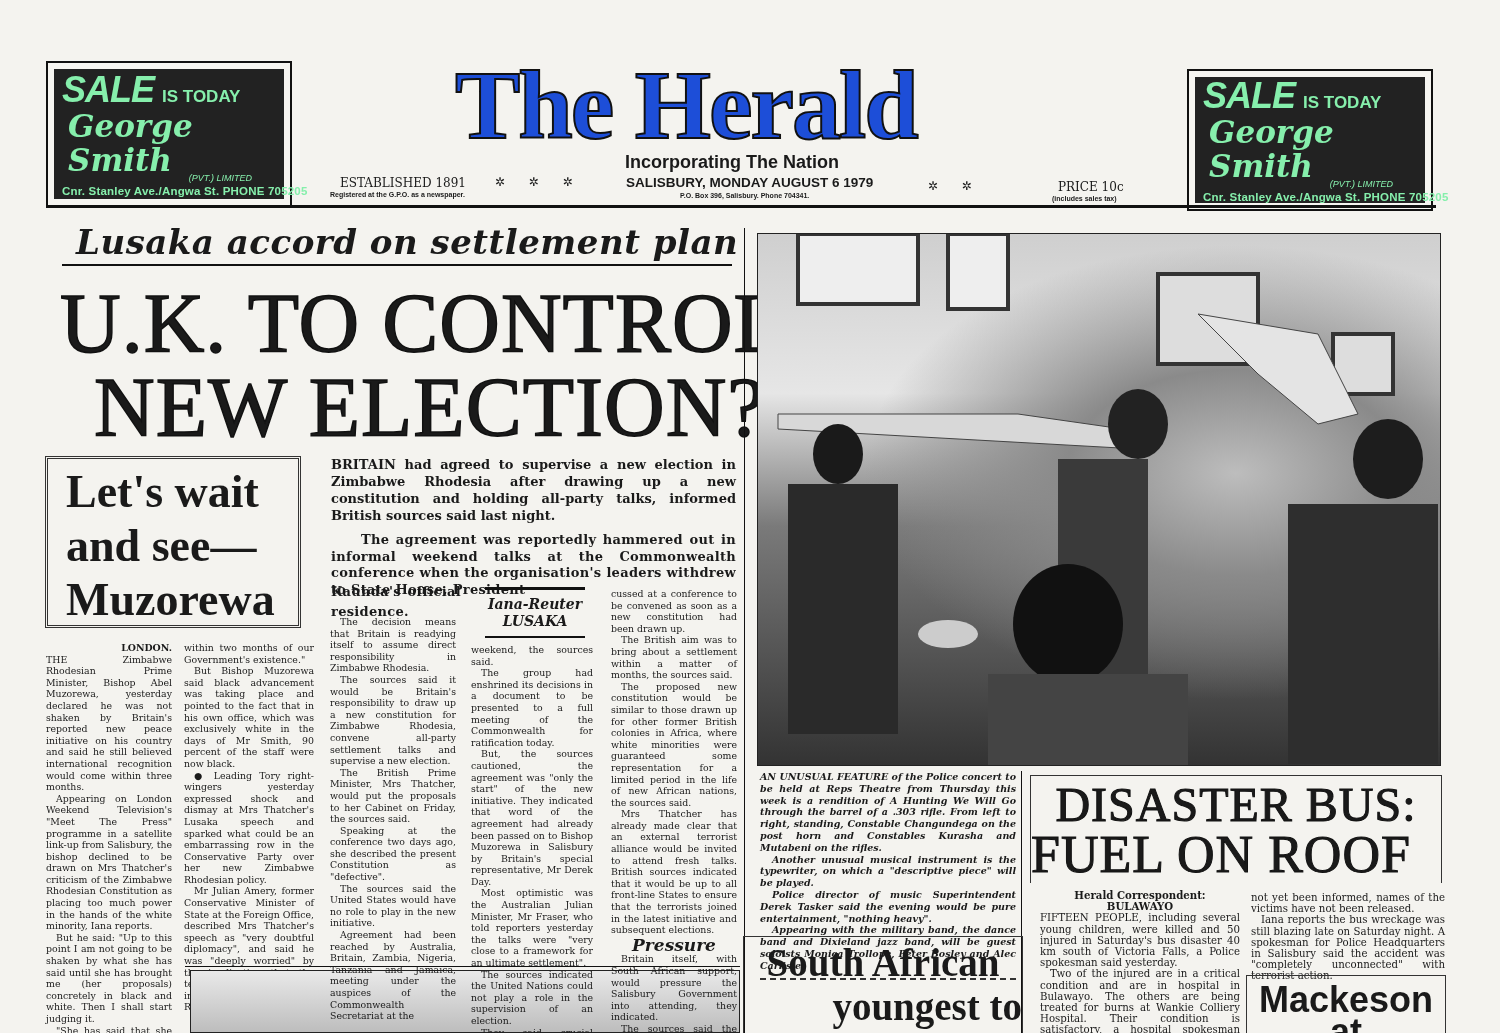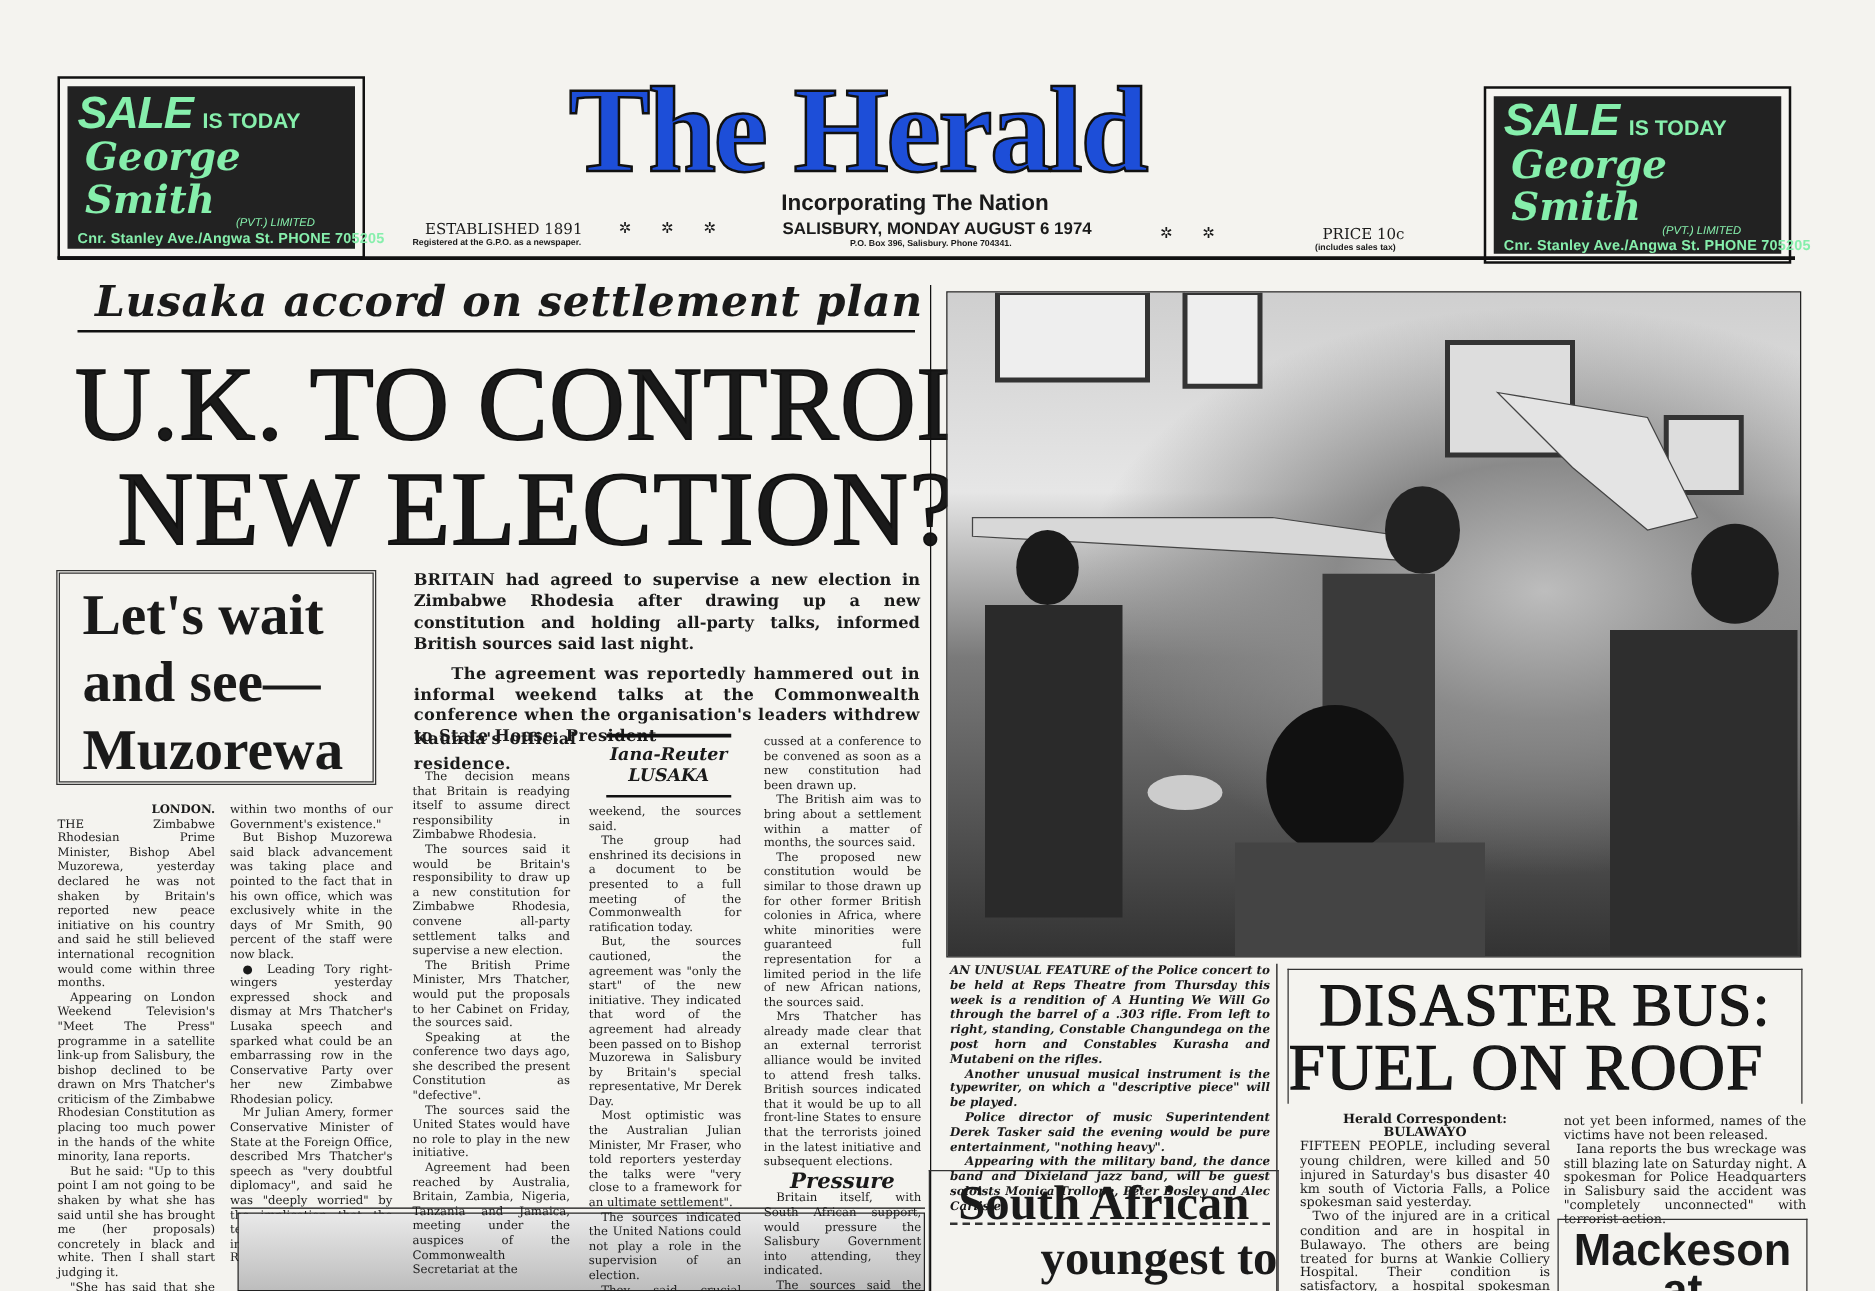--- a/index.html
+++ b/index.html
@@ -90,21 +90,21 @@
     <div class="ad-ltd">(PVT.) LIMITED</div>
     <div class="ad-addr">Cnr. Stanley Ave./Angwa St. PHONE 705205</div>
   </div>
 </div>
 
 <div class="abs masthead-title" style="left:455px; top:55px;">The Herald</div>
 <div class="abs subtitle" style="left:625px; top:152px;">Incorporating The Nation</div>
 <div class="abs small-serif" style="left:340px; top:176px;">ESTABLISHED 1891</div>
 <div class="abs tiny" style="left:330px; top:191px;">Registered at the G.P.O. as a newspaper.</div>
 <div class="abs stars" style="left:495px; top:175px;">✲ ✲ ✲</div>
-<div class="abs dateline" style="left:626px; top:175px;">SALISBURY, MONDAY AUGUST 6 1974</div>
+<div class="abs dateline" style="left:626px; top:175px;">SALISBURY, MONDAY AUGUST 6 1979</div>
 <div class="abs tiny" style="left:680px; top:192px;">P.O. Box 396, Salisbury. Phone 704341.</div>
 <div class="abs stars" style="left:928px; top:179px;">✲ ✲</div>
 <div class="abs small-serif" style="left:1058px; top:180px;">PRICE 10c</div>
 <div class="abs tiny" style="left:1052px; top:195px;">(includes sales tax)</div>
 <div class="abs rule" style="left:46px; top:205px; width:1390px; height:3px;"></div>
 
 <div class="abs kicker" style="left:76px; top:222px;">Lusaka accord on settlement plan</div>
 <div class="abs rule" style="left:62px; top:264px; width:670px; height:2px;"></div>
 <div class="abs big-head" style="left:60px; top:280px;">U.K. TO CONTROL</div>
 <div class="abs big-head" style="left:94px; top:364px;">NEW ELECTION?</div>
@@ -157,21 +157,21 @@
   <p>The group had enshrined its decisions in a document to be presented to a full meeting of the Commonwealth for ratification today.</p>
   <p>But, the sources cautioned, the agreement was "only the start" of the new initiative. They indicated that word of the agreement had already been passed on to Bishop Muzorewa in Salisbury by Britain's special representative, Mr Derek Day.</p>
   <p>Most optimistic was the Australian Julian Minister, Mr Fraser, who told reporters yesterday the talks were "very close to a framework for an ultimate settlement".</p>
   <p>The sources indicated the United Nations could not play a role in the supervision of an election.</p>
   <p>They said crucial issues still remained to be dis-</p>
 </div>
 
 <div class="abs col" style="left:611px; top:588px; width:126px;">
   <p class="noind">cussed at a conference to be convened as soon as a new constitution had been drawn up.</p>
   <p>The British aim was to bring about a settlement within a matter of months, the sources said.</p>
-  <p>The proposed new constitution would be similar to those drawn up for other former British colonies in Africa, where white minorities were guaranteed full representation for a limited period in the life of new African nations, the sources said.</p>
+  <p>The proposed new constitution would be similar to those drawn up for other former British colonies in Africa, where white minorities were guaranteed some representation for a limited period in the life of new African nations, the sources said.</p>
   <p>Mrs Thatcher has already made clear that an external terrorist alliance would be invited to attend fresh talks. British sources indicated that it would be up to all front-line States to ensure that the terrorists joined in the latest initiative and subsequent elections.</p>
   <p class="noind subhead" style="margin:4px 0 2px;">Pressure</p>
   <p>Britain itself, with South African support, would pressure the Salisbury Government into attending, they indicated.</p>
   <p>The sources said the question of lifting sanctions would, under the proposed British plan, be linked to the implementation of a ceasefire, presumably before British-supervised elections were held.</p>
 </div>
 
 <div class="abs photo" style="left:757px; top:233px; width:684px; height:533px;">
   <svg width="684" height="533">
     <rect x="40" y="0" width="120" height="70" fill="#eee" stroke="#333" stroke-width="4"></rect>
     <rect x="190" y="0" width="60" height="75" fill="#eee" stroke="#333" stroke-width="4"></rect>

